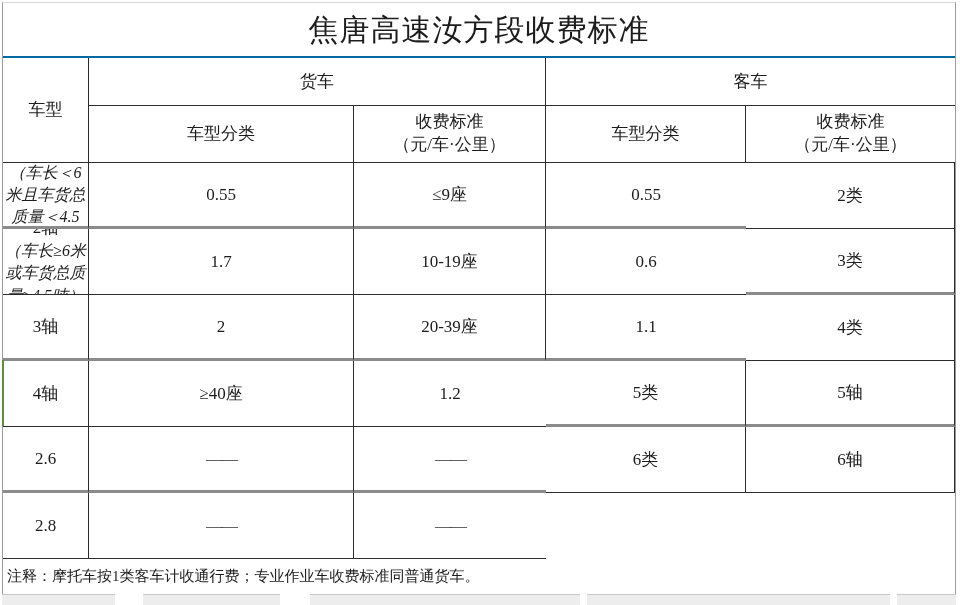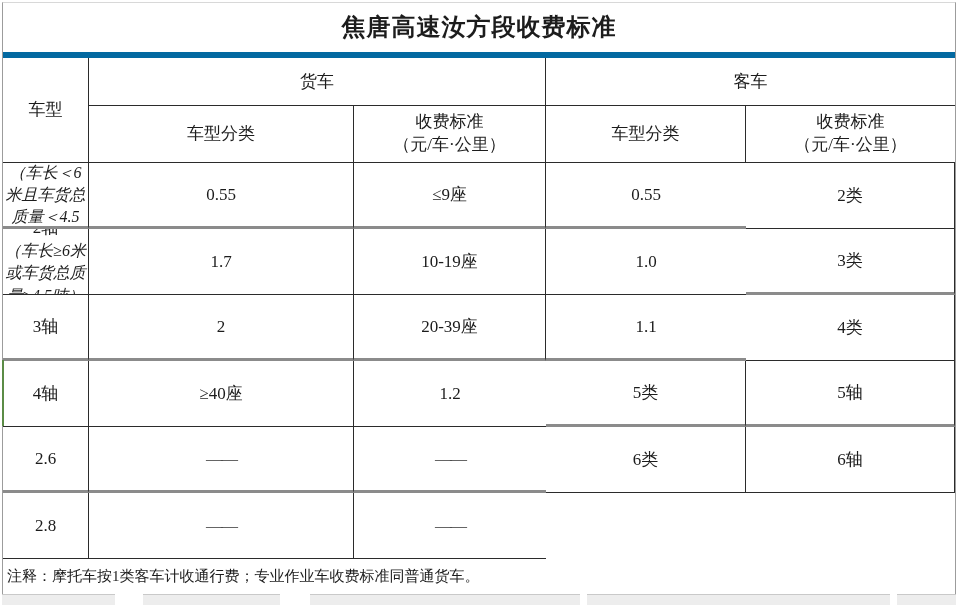--- a/index.html
+++ b/index.html
@@ -22,22 +22,22 @@
     display:flex;flex-direction:column;align-items:center;justify-content:center;
     text-align:center;
     border-right:1px solid #2b2b2b;
     border-bottom:1px solid #2b2b2b;
     font-size:17px;line-height:1.4;
     overflow:hidden;
   }
   .last{border-right:none;}
   .sep-gray{border-bottom:3px solid #8b8b8b;}
   .title-cell{
-    grid-column:1/6;border-right:none;border-bottom:6px solid #0369a1;
-    font-size:24px;font-weight:bold;letter-spacing:1px;
+    grid-column:1/6;border-right:none;border-bottom:2px solid #0369a1;
+    font-size:30px;font-weight:normal;letter-spacing:1px;
   }
   .hdr{font-weight:normal;}
   .vt-cell{grid-row:2/4;}
   .span2{grid-column:2/4;}
   .span45{grid-column:4/6;border-right:none;}
   .fee-hdr{line-height:1.35;}
   .small-line{font-size:16px;font-style:italic;}
   .note-cell{
     grid-column:1/6;border-right:none;border-bottom:1px solid #c4c4c4;
     align-items:flex-start;justify-content:center;text-align:left;
@@ -86,21 +86,21 @@
   <div class="cell sep-gray">≤9座</div>
   <div class="cell sep-gray last">0.55</div>
 
   <div class="cell">2类</div>
   <div class="cell">
     <span>2轴</span>
     <span class="small-line">（车长≥6米或车货总质量≥4.5吨）</span>
   </div>
   <div class="cell">1.7</div>
   <div class="cell">10-19座</div>
-  <div class="cell last">1.0</div>
+  <div class="cell last">0.6</div>
 
   <div class="cell sep-gray">3类</div>
   <div class="cell sep-gray">3轴</div>
   <div class="cell sep-gray">2</div>
   <div class="cell sep-gray">20-39座</div>
   <div class="cell sep-gray last">1.1</div>
 
   <div class="cell">4类</div>
   <div class="cell">4轴</div>
   <div class="cell">≥40座</div>

